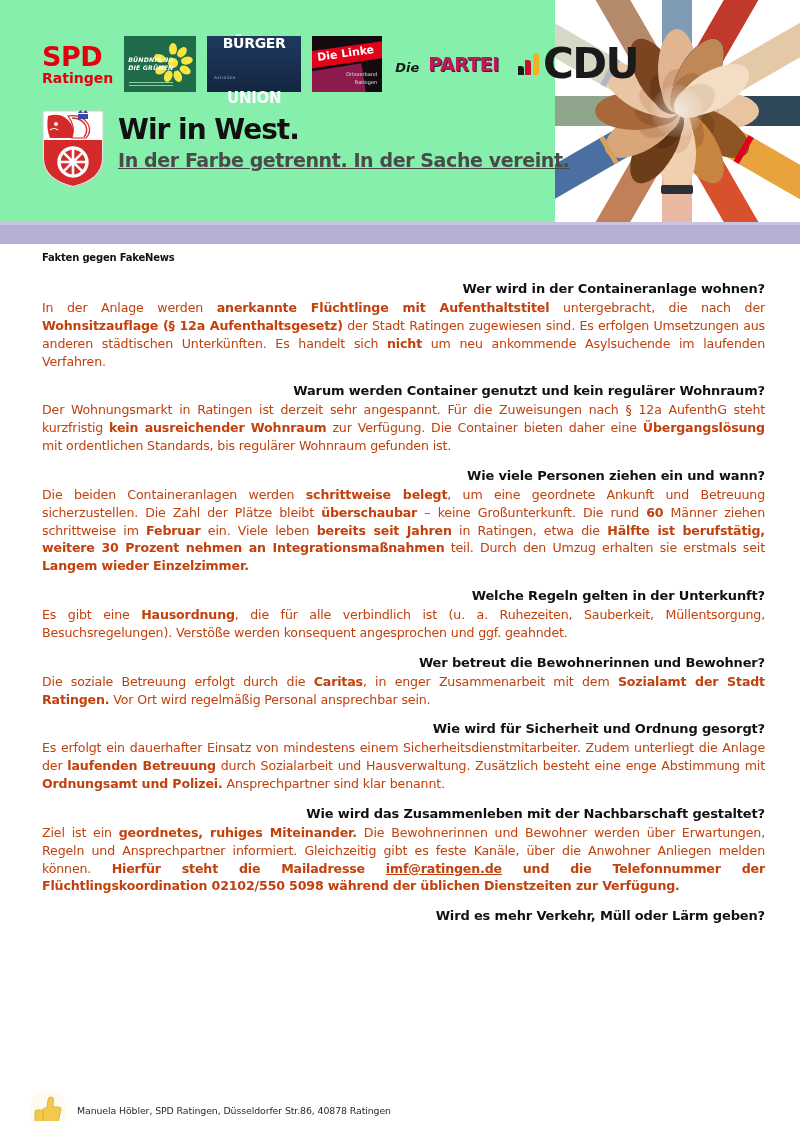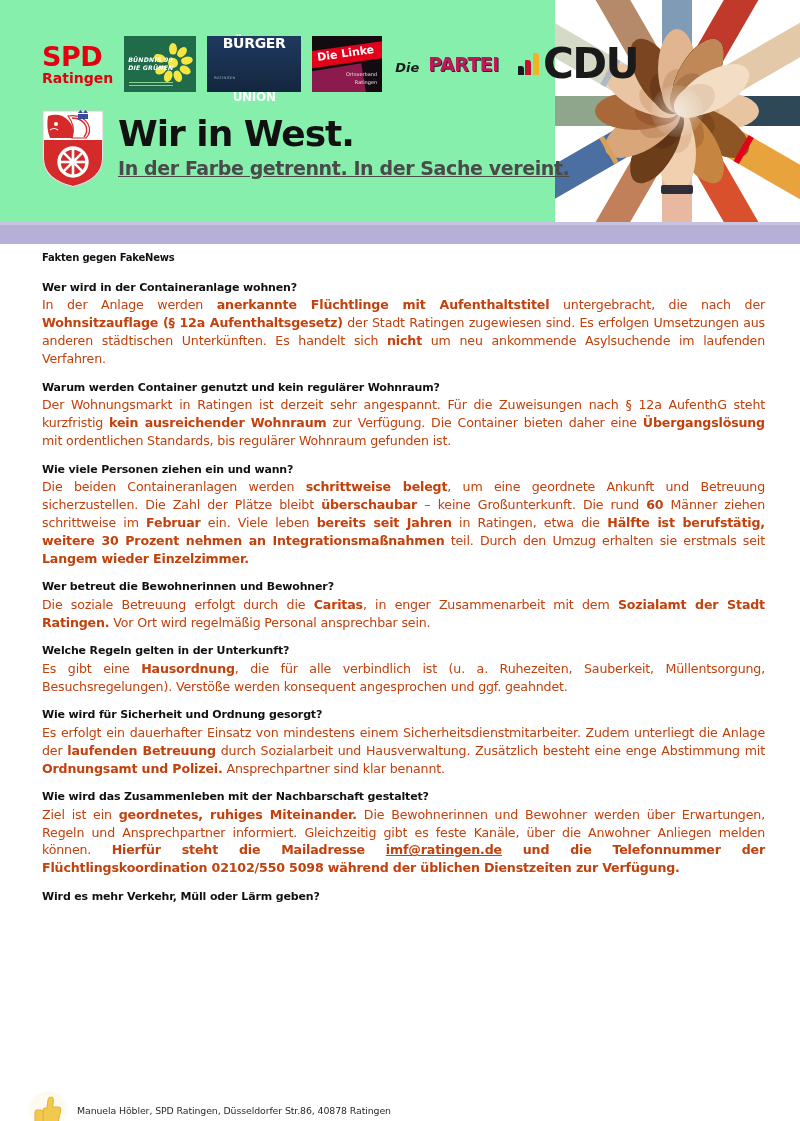--- a/index.html
+++ b/index.html
@@ -132,21 +132,21 @@
     font-family: "DejaVu Sans", sans-serif;
     font-weight: bold;
     font-size: 14px;
     letter-spacing: -0.3px;
     line-height: 1;
   }
   .logo-bu .bu2 {
     color: #ffffff;
     font-family: "DejaVu Sans", sans-serif;
     font-weight: bold;
-    font-size: 12px;
+    font-size: 15px;
     letter-spacing: -0.3px;
     line-height: 1;
     margin-top: 1px;
   }
   .logo-bu .bu-small {
     position: absolute;
     left: 7px;
     bottom: 12px;
     color: #9fb4cc;
     font-size: 3.6px;
@@ -264,21 +264,21 @@
   }
   .crest {
     width: 62px;
     height: 78px;
     flex: none;
   }
   .title-text { padding-top: 6px; }
   .title-main {
     font-family: "DejaVu Sans", sans-serif;
     font-weight: bold;
-    font-size: 36px;
+    font-size: 28px;
     letter-spacing: -1px;
     color: #111111;
     line-height: 1;
   }
   .title-sub {
     font-family: "DejaVu Sans", sans-serif;
     font-weight: bold;
     font-size: 19px;
     color: #4a4a4a;
     letter-spacing: -0.4px;
@@ -309,25 +309,26 @@
     font-weight: bold;
     font-size: 10px;
     color: #111111;
     letter-spacing: -0.2px;
     margin-bottom: 18px;
   }
   .qa { margin-bottom: 13px; }
   .qa-q {
     font-family: "DejaVu Sans", sans-serif;
     font-weight: bold;
-    font-size: 11px;
+    font-size: 13px;
     color: #111111;
     letter-spacing: -0.15px;
     line-height: 1.3;
     margin-bottom: 1px;
+    text-align: right;
   }
   .qa-a {
     font-family: "DejaVu Sans", sans-serif;
     font-size: 12.6px;
     color: #c2410c;
     line-height: 1.42;
     text-align: justify;
     letter-spacing: -0.15px;
   }
   .qa-a.left { text-align: left; }
@@ -597,26 +598,26 @@
       </div>
       <div class="qa">
         <div class="qa-q">Warum werden Container genutzt und kein regulärer Wohnraum?</div>
         <div class="qa-a">Der Wohnungsmarkt in Ratingen ist derzeit sehr angespannt. Für die Zuweisungen nach § 12a AufenthG steht kurzfristig <b>kein ausreichender Wohnraum</b> zur Verfügung. Die Container bieten daher eine <b>Übergangslösung</b> mit ordentlichen Standards, bis regulärer Wohnraum gefunden ist.</div>
       </div>
       <div class="qa">
         <div class="qa-q">Wie viele Personen ziehen ein und wann?</div>
         <div class="qa-a">Die beiden Containeranlagen werden <b>schrittweise belegt</b>, um eine geordnete Ankunft und Betreuung sicherzustellen. Die Zahl der Plätze bleibt <b>überschaubar</b> – keine Großunterkunft. Die rund <b>60</b> Männer ziehen schrittweise im <b>Februar</b> ein. Viele leben <b>bereits seit Jahren</b> in Ratingen, etwa die <b>Hälfte ist berufstätig, weitere 30 Prozent nehmen an Integrationsmaßnahmen</b> teil. Durch den Umzug erhalten sie erstmals seit <b>Langem wieder Einzelzimmer.</b></div>
       </div>
       <div class="qa">
+        <div class="qa-q">Welche Regeln gelten in der Unterkunft?</div>
+        <div class="qa-a">Es gibt eine <b>Hausordnung</b>, die für alle verbindlich ist (u. a. Ruhezeiten, Sauberkeit, Müllentsorgung, Besuchsregelungen). Verstöße werden konsequent angesprochen und ggf. geahndet.</div>
+      </div>
+      <div class="qa">
         <div class="qa-q">Wer betreut die Bewohnerinnen und Bewohner?</div>
         <div class="qa-a">Die soziale Betreuung erfolgt durch die <b>Caritas</b>, in enger Zusammenarbeit mit dem <b>Sozialamt der Stadt Ratingen.</b> Vor Ort wird regelmäßig Personal ansprechbar sein.</div>
-      </div>
-      <div class="qa">
-        <div class="qa-q">Welche Regeln gelten in der Unterkunft?</div>
-        <div class="qa-a">Es gibt eine <b>Hausordnung</b>, die für alle verbindlich ist (u. a. Ruhezeiten, Sauberkeit, Müllentsorgung, Besuchsregelungen). Verstöße werden konsequent angesprochen und ggf. geahndet.</div>
       </div>
       <div class="qa">
         <div class="qa-q">Wie wird für Sicherheit und Ordnung gesorgt?</div>
         <div class="qa-a">Es erfolgt ein dauerhafter Einsatz von mindestens einem Sicherheitsdienstmitarbeiter. Zudem unterliegt die Anlage  der <b>laufenden Betreuung</b> durch Sozialarbeit und Hausverwaltung. Zusätzlich besteht eine enge Abstimmung mit <b>Ordnungsamt und Polizei.</b> Ansprechpartner sind klar benannt.</div>
       </div>
       <div class="qa">
         <div class="qa-q">Wie wird das Zusammenleben mit der Nachbarschaft gestaltet?</div>
         <div class="qa-a">Ziel ist ein <b>geordnetes, ruhiges Miteinander.</b> Die Bewohnerinnen und Bewohner werden über Erwartungen, Regeln und Ansprechpartner informiert. Gleichzeitig gibt es feste Kanäle, über die Anwohner Anliegen melden können. <b>Hierfür steht die Mailadresse <u>imf@ratingen.de</u> und die Telefonnummer der Flüchtlingskoordination 02102/550 5098 während der üblichen Dienstzeiten zur Verfügung.</b></div>
       </div>
       <div class="qa">

